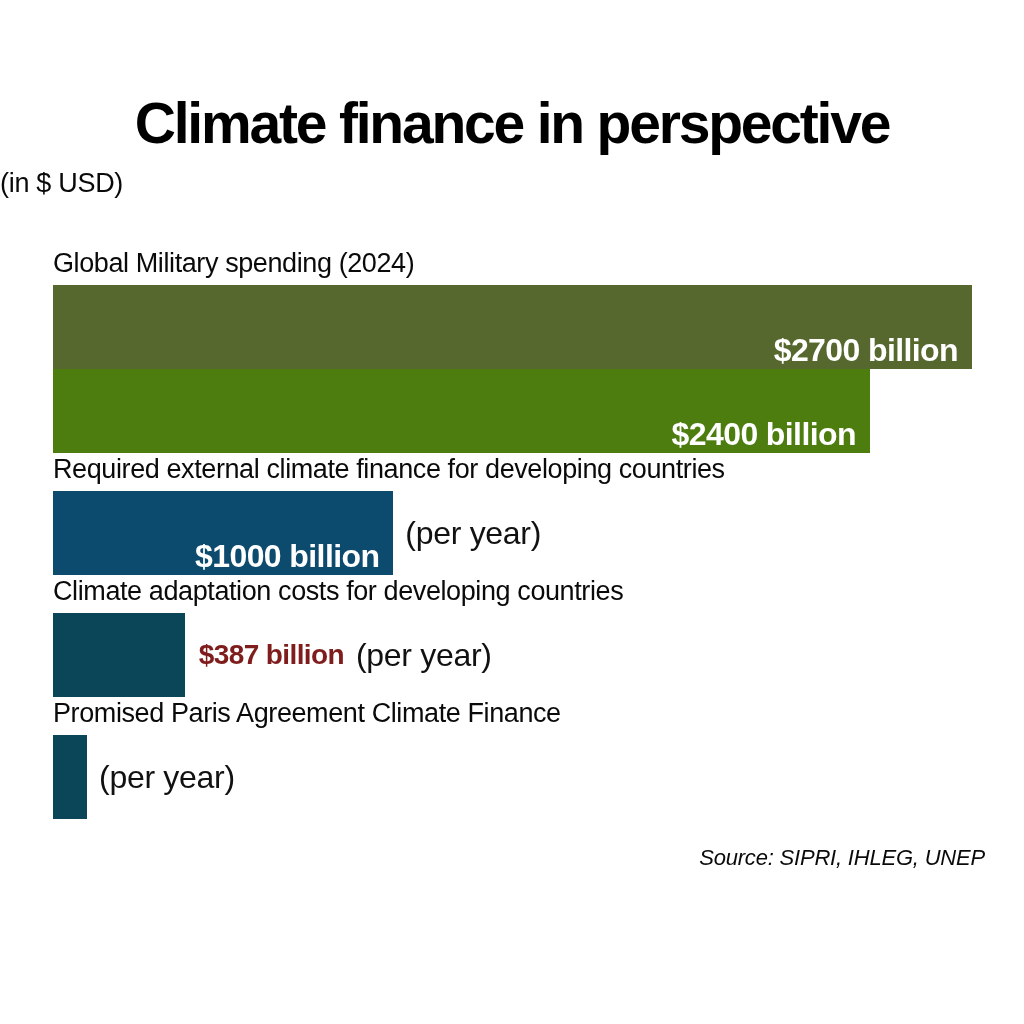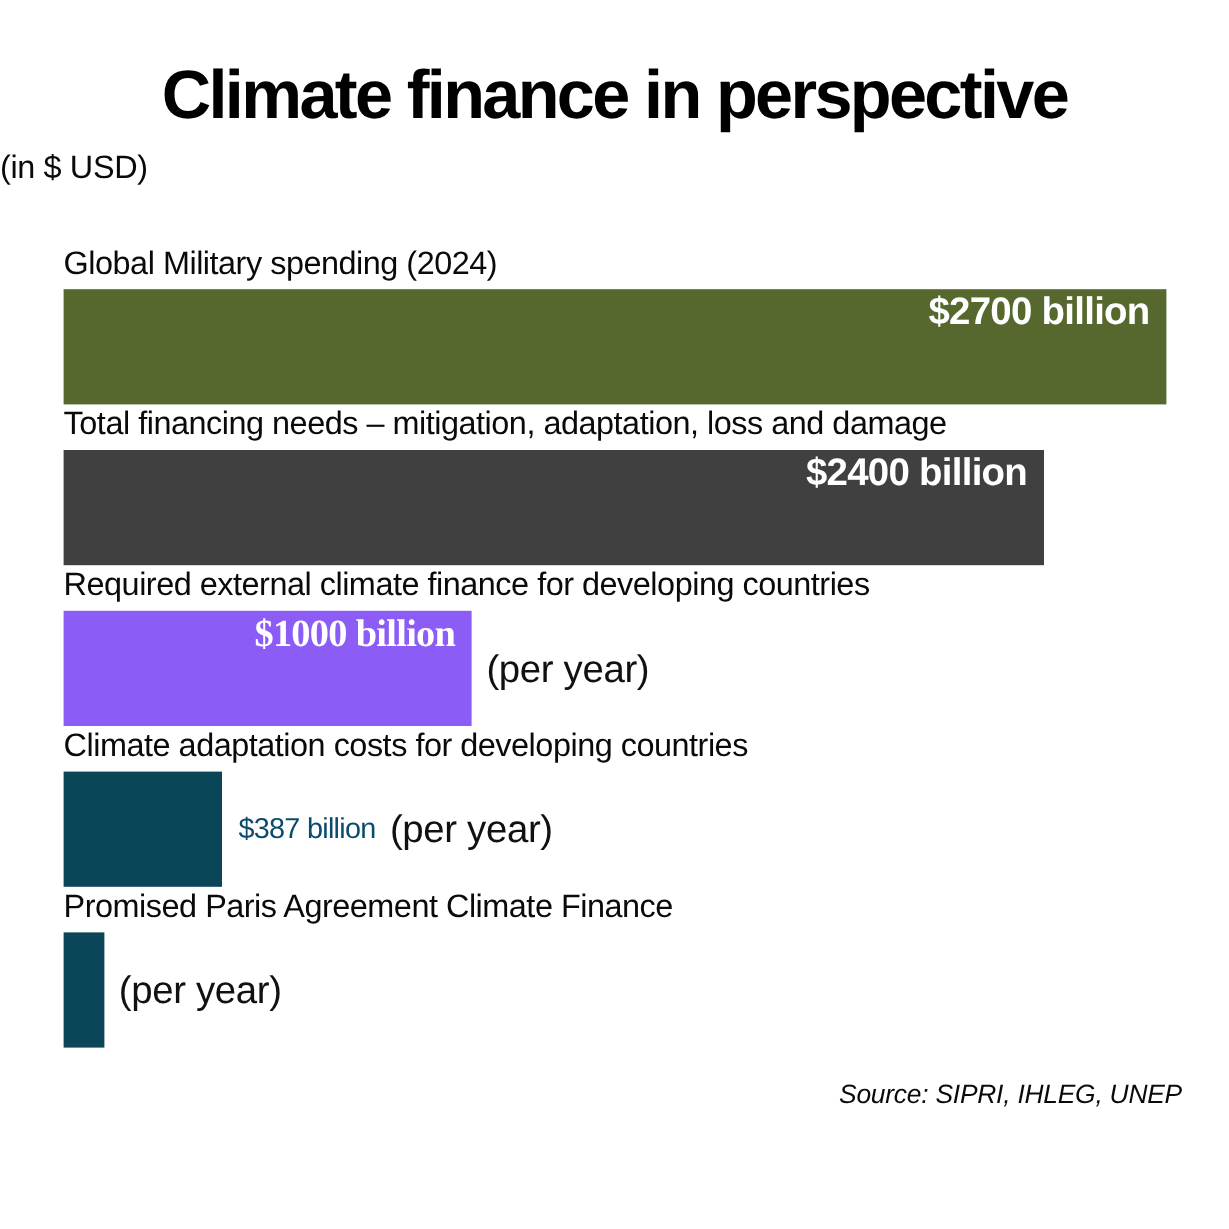--- a/index.html
+++ b/index.html
@@ -7,21 +7,21 @@
     position: relative;
     width: 1024px;
     height: 1024px;
     background: #ffffff;
     font-family: "Liberation Sans", "DejaVu Sans", sans-serif;
     color: #0a0a0a;
     overflow: hidden;
   }
   .title {
     margin: 0;
-    padding-top: 48px;
+    padding-top: 92px;
     text-align: center;
     font-size: 57px;
     line-height: 62px;
     font-weight: 800;
     letter-spacing: -2.2px;
     color: #000000;
   }
   .subtitle {
     text-align: left;
     font-size: 27px;
@@ -37,40 +37,40 @@
   .row-label {
     font-size: 27px;
     line-height: 32px;
     letter-spacing: -0.4px;
     margin-bottom: 6px;
     color: #0a0a0a;
     white-space: nowrap;
   }
   .bar-line { display: flex; align-items: center; }
   .bar {
-    height: 96px;
+    height: 84px;
     flex: 0 0 auto;
     display: flex;
-    align-items: flex-start;
+    align-items: flex-end;
     justify-content: flex-end;
     box-sizing: border-box;
     padding-right: 14px;
   }
   .bar.no-pad { padding-right: 0; }
   .value-inside {
     color: #ffffff;
     font-weight: 700;
     font-size: 32px;
     letter-spacing: -0.6px;
     white-space: nowrap;
   }
   .value-outside {
-    color: #0c4a6e;
-    font-weight: 400;
-    font-size: 24px;
+    color: #7f1d1d;
+    font-weight: 700;
+    font-size: 28px;
     letter-spacing: -0.6px;
     margin-left: 14px;
     white-space: nowrap;
   }
   .per-year {
     font-size: 32px;
     letter-spacing: -0.3px;
     margin-left: 12px;
     color: #111111;
     white-space: nowrap;
@@ -99,33 +99,32 @@
     <div class="row-label">Global Military spending (2024)</div>
     <div class="bar-line">
       <div class="bar" style="width: 100%; background: rgb(86, 104, 45);">
         <span class="value-inside">$2700 billion</span>
       </div>
 
     </div>
   </div>
 
   <div class="row">
-    <div class="row-label">Total financing needs – mitigation, adaptation, loss and damage</div>
     <div class="bar-line">
-      <div class="bar" style="width: 88.8889%; background: #404040;">
+      <div class="bar" style="width: 88.8889%; background: #4d7c0f;">
         <span class="value-inside">$2400 billion</span>
       </div>
 
     </div>
   </div>
 
   <div class="row">
     <div class="row-label">Required external climate finance for developing countries</div>
     <div class="bar-line">
-      <div class="bar" style="width: 37.037%; background: #8b5cf6; font-family: Liberation Serif, serif;">
+      <div class="bar" style="width: 37.037%; background: #0c4a6e;">
         <span class="value-inside">$1000 billion</span>
       </div>
 
       <span class="per-year">(per year)</span>
     </div>
   </div>
 
   <div class="row">
     <div class="row-label">Climate adaptation costs for developing countries</div>
     <div class="bar-line">

